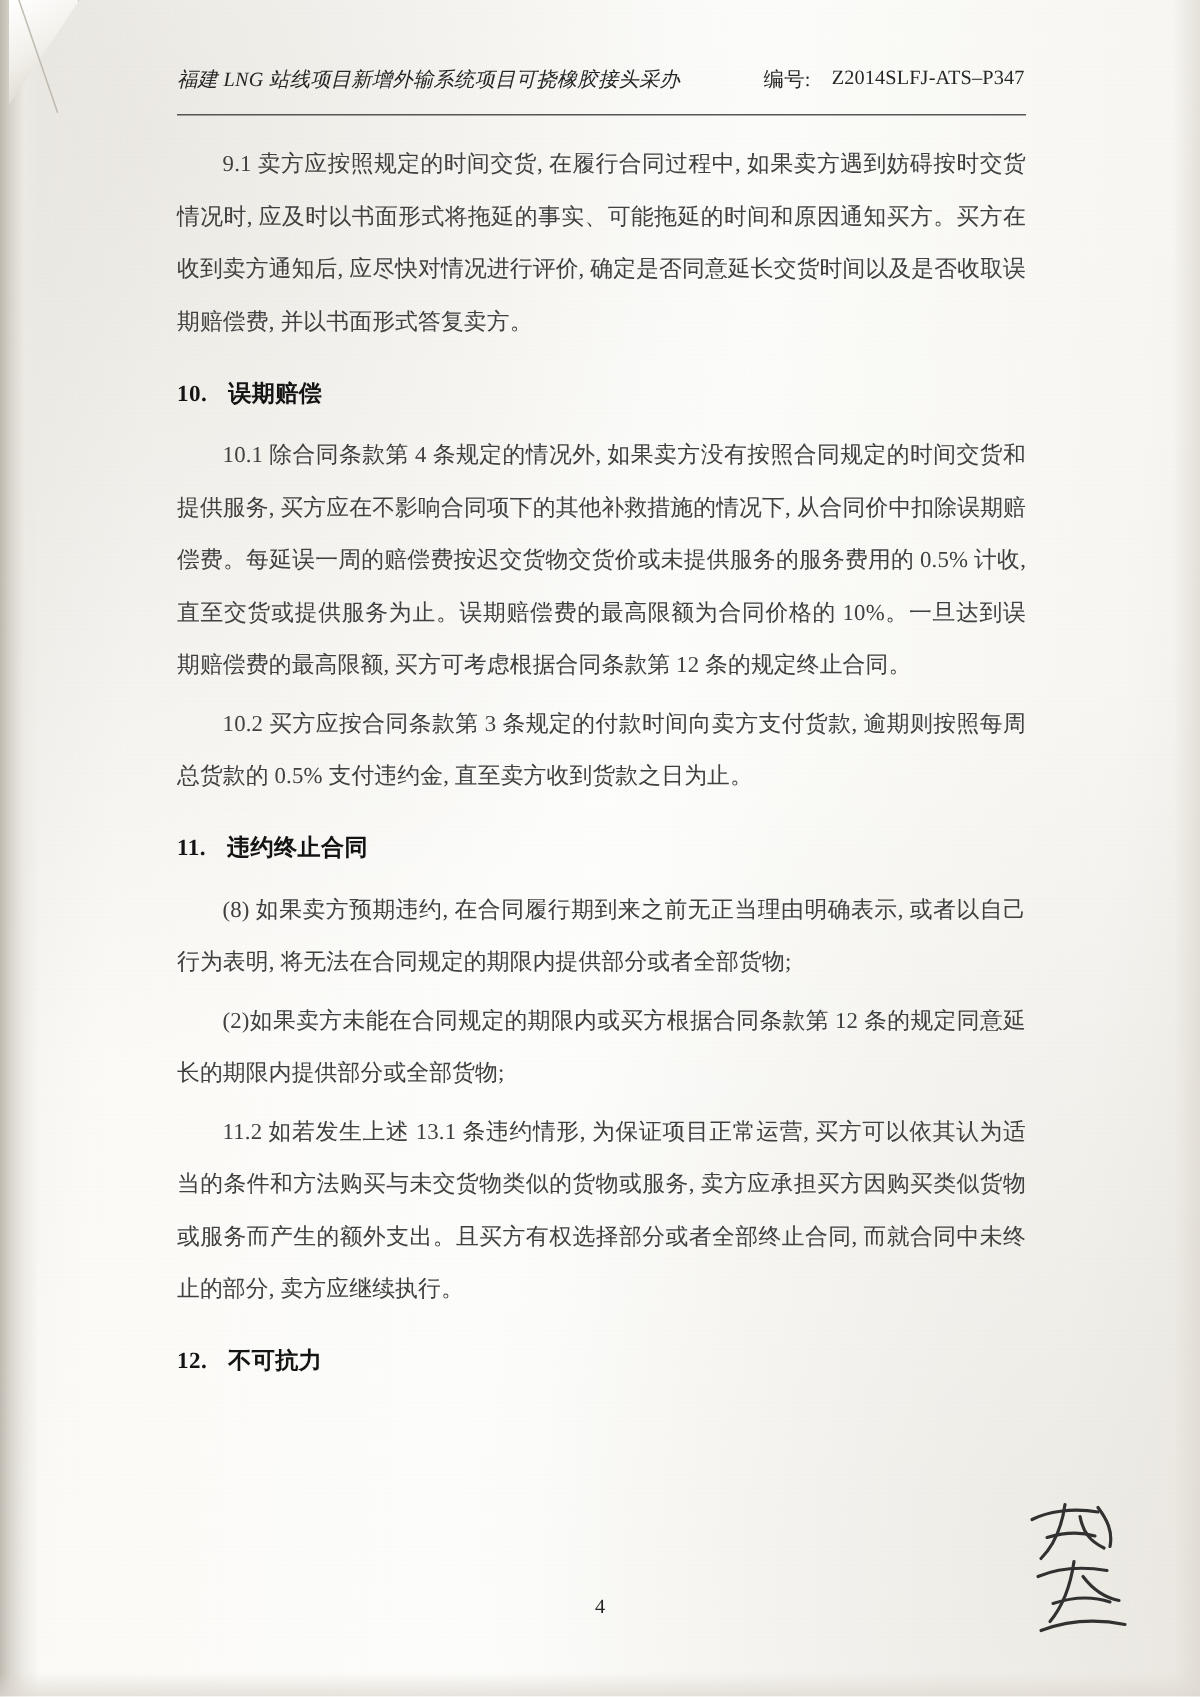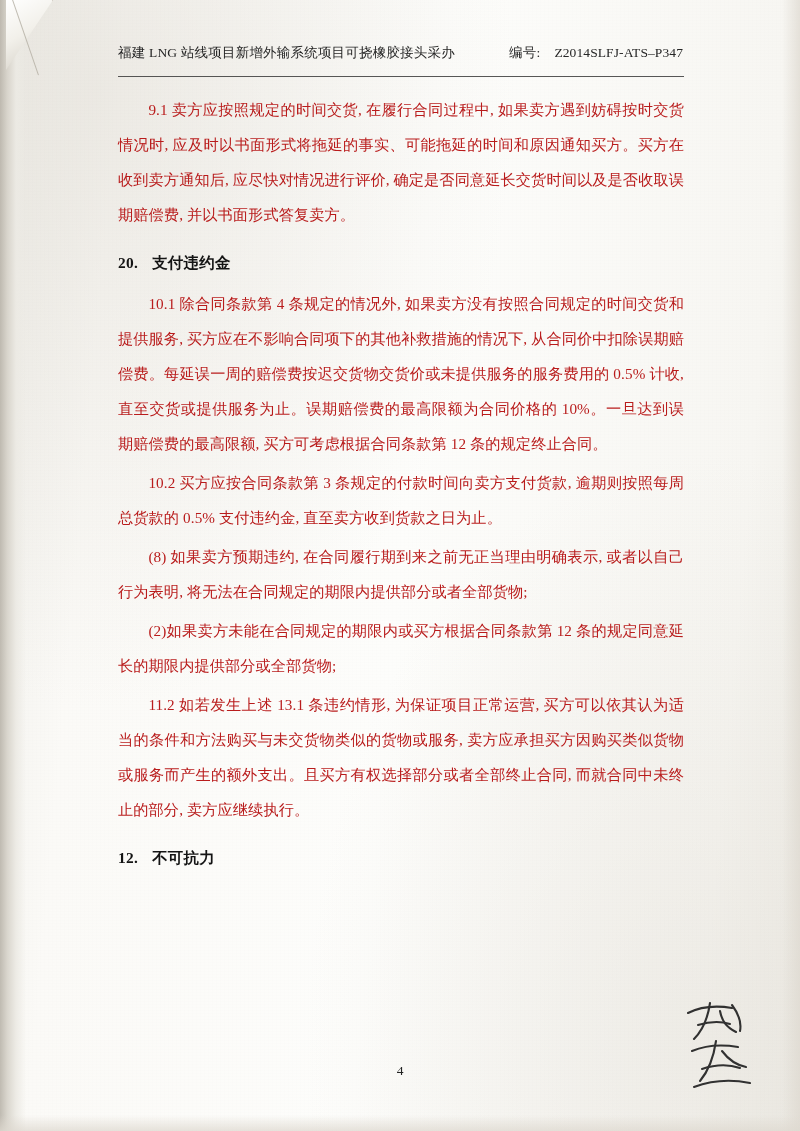--- a/index.html
+++ b/index.html
@@ -89,24 +89,24 @@
     left: 118px;
     top: 44px;
     width: 565px;
     display: flex;
     align-items: baseline;
     justify-content: space-between;
     font-size: 13.5px;
     letter-spacing: 0.2px;
     color: #262626;
   }
-  .header-title { white-space: nowrap; }
+  .header-title { white-space: nowrap; font-style: italic; }
   .header-right {
     display: flex;
-    align-items: center;
+    align-items: flex-start;
     gap: 14px;
     white-space: nowrap;
   }
   .header-code-label { }
   .header-code-value { letter-spacing: 0.1px; }
   .header-rule {
     position: absolute;
     left: 118px;
     top: 76px;
     width: 566px;
@@ -122,21 +122,21 @@
     top: 92px;
     width: 566px;
   }
   p.para {
     margin: 0 0 4px 0;
     font-size: 15.2px;
     line-height: 35px;
     text-align: justify;
     text-justify: inter-character;
     letter-spacing: 0.1px;
-    color: #b91c1c;
+    color: #404040;
   }
   p.indent2 { text-indent: 2em; }
   h3.heading {
     margin: 14px 0 6px 0;
     font-size: 15.4px;
     line-height: 34px;
     font-weight: bold;
     letter-spacing: 0.3px;
     color: #141414;
   }
@@ -186,27 +186,30 @@
     </span>
   </div>
   <div class="header-rule"></div>
 
   <div class="body">
 
     <p class="para indent2">9.1 卖方应按照规定的时间交货, 在履行合同过程中, 如果卖方遇到妨碍按时交货情况时, 应及时以书面形式将拖延的事实、可能拖延的时间和原因通知买方。买方在收到卖方通知后, 应尽快对情况进行评价, 确定是否同意延长交货时间以及是否收取误期赔偿费, 并以书面形式答复卖方。</p>
 
 
     <h3 class="heading">
-      <span class="num">20.</span><span>支付违约金</span>
+      <span class="num">10.</span><span>误期赔偿</span>
     </h3>
 
     <p class="para indent2">10.1 除合同条款第 4 条规定的情况外, 如果卖方没有按照合同规定的时间交货和提供服务, 买方应在不影响合同项下的其他补救措施的情况下, 从合同价中扣除误期赔偿费。每延误一周的赔偿费按迟交货物交货价或未提供服务的服务费用的 0.5% 计收, 直至交货或提供服务为止。误期赔偿费的最高限额为合同价格的 10%。一旦达到误期赔偿费的最高限额, 买方可考虑根据合同条款第 12 条的规定终止合同。</p>
 
     <p class="para indent2">10.2 买方应按合同条款第 3 条规定的付款时间向卖方支付货款, 逾期则按照每周总货款的 0.5% 支付违约金, 直至卖方收到货款之日为止。</p>
 
+    <h3 class="heading">
+      <span class="num">11.</span><span>违约终止合同</span>
+    </h3>
 
 
     <p class="para indent2">(8) 如果卖方预期违约, 在合同履行期到来之前无正当理由明确表示, 或者以自己行为表明, 将无法在合同规定的期限内提供部分或者全部货物;</p>
 
     <p class="para indent2">(2)如果卖方未能在合同规定的期限内或买方根据合同条款第 12 条的规定同意延长的期限内提供部分或全部货物;</p>
 
 
     <p class="para indent2">11.2 如若发生上述 13.1 条违约情形, 为保证项目正常运营, 买方可以依其认为适当的条件和方法购买与未交货物类似的货物或服务, 卖方应承担买方因购买类似货物或服务而产生的额外支出。且买方有权选择部分或者全部终止合同, 而就合同中未终止的部分, 卖方应继续执行。</p>
 
     <h3 class="heading">

